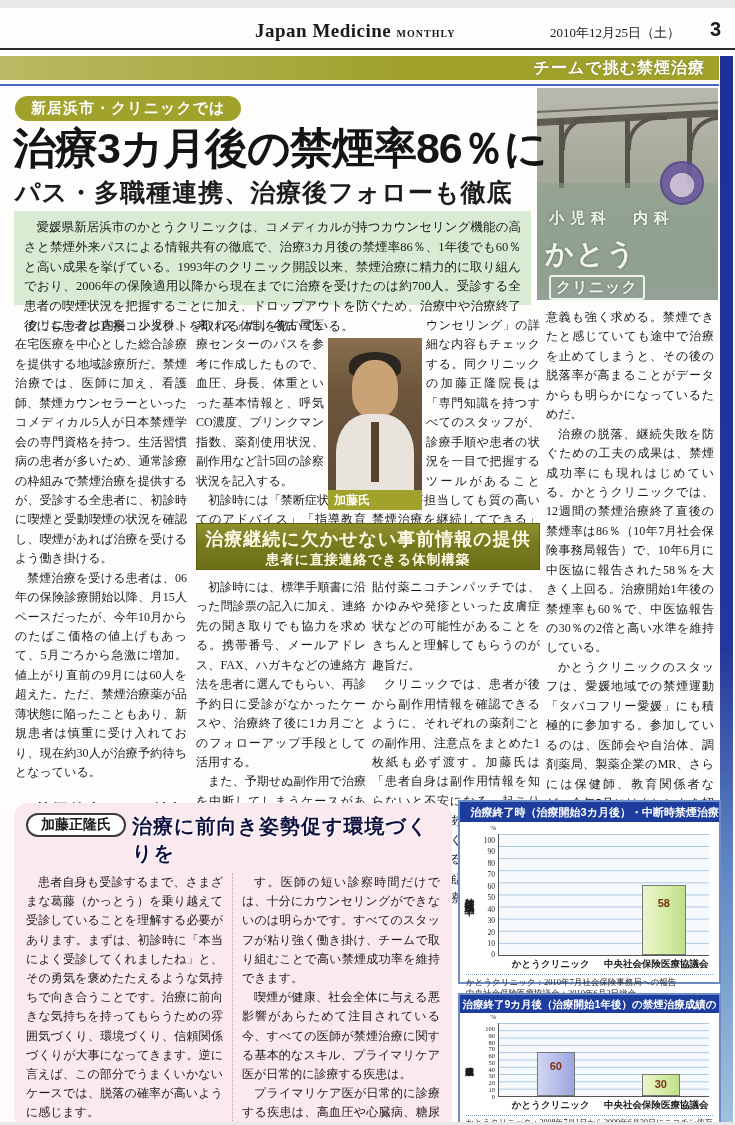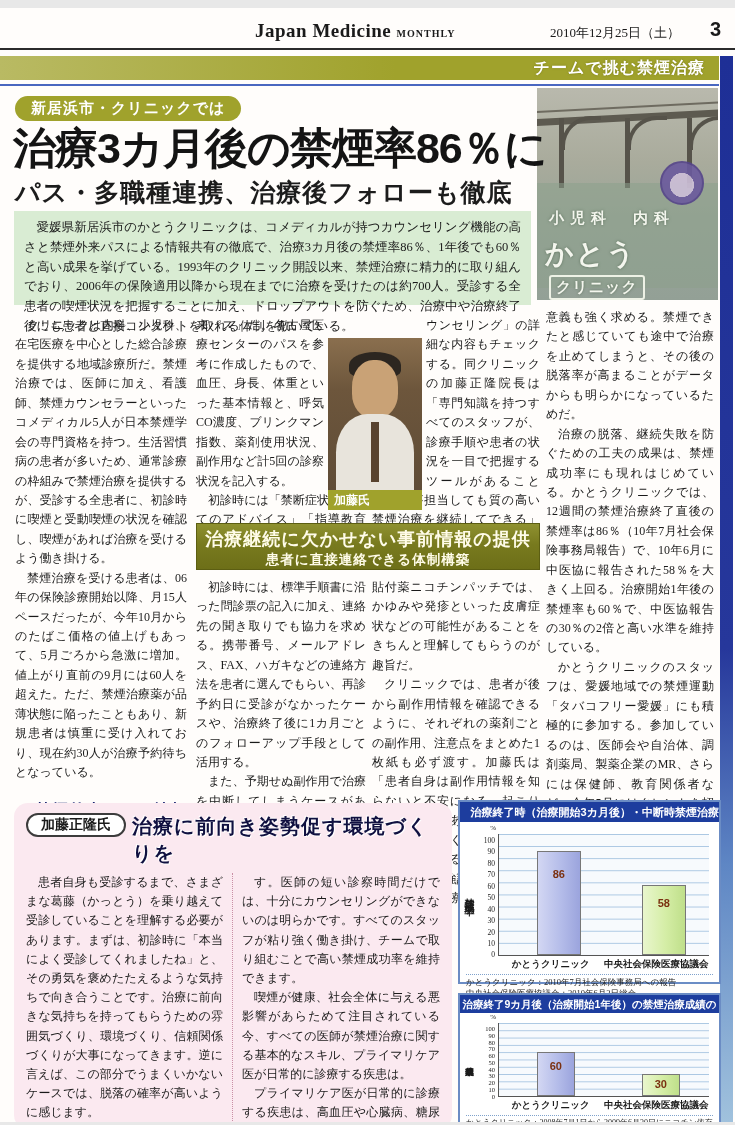--- a/index.html
+++ b/index.html
@@ -265,23 +265,20 @@
           <span>70</span>
           <span>60</span>
           <span>50</span>
           <span>40</span>
           <span>30</span>
           <span>20</span>
           <span>10</span>
           <span>0</span>
       </div>
       <div class="plot">
-        <div class="bar bar1 bar-blue" style="height: 86%;">
-            <span class="val">86</span>
-          </div>
         <div class="bar bar2 bar-green" style="height: 58%; padding-left: 42px;">
             <span class="val">58</span>
           </div>
       </div>
     </div>
     <div class="cats">
       <div>かとうクリニック</div>
       <div>中央社会保険医療協議会</div>
     </div>
     <div class="chart-notes">

